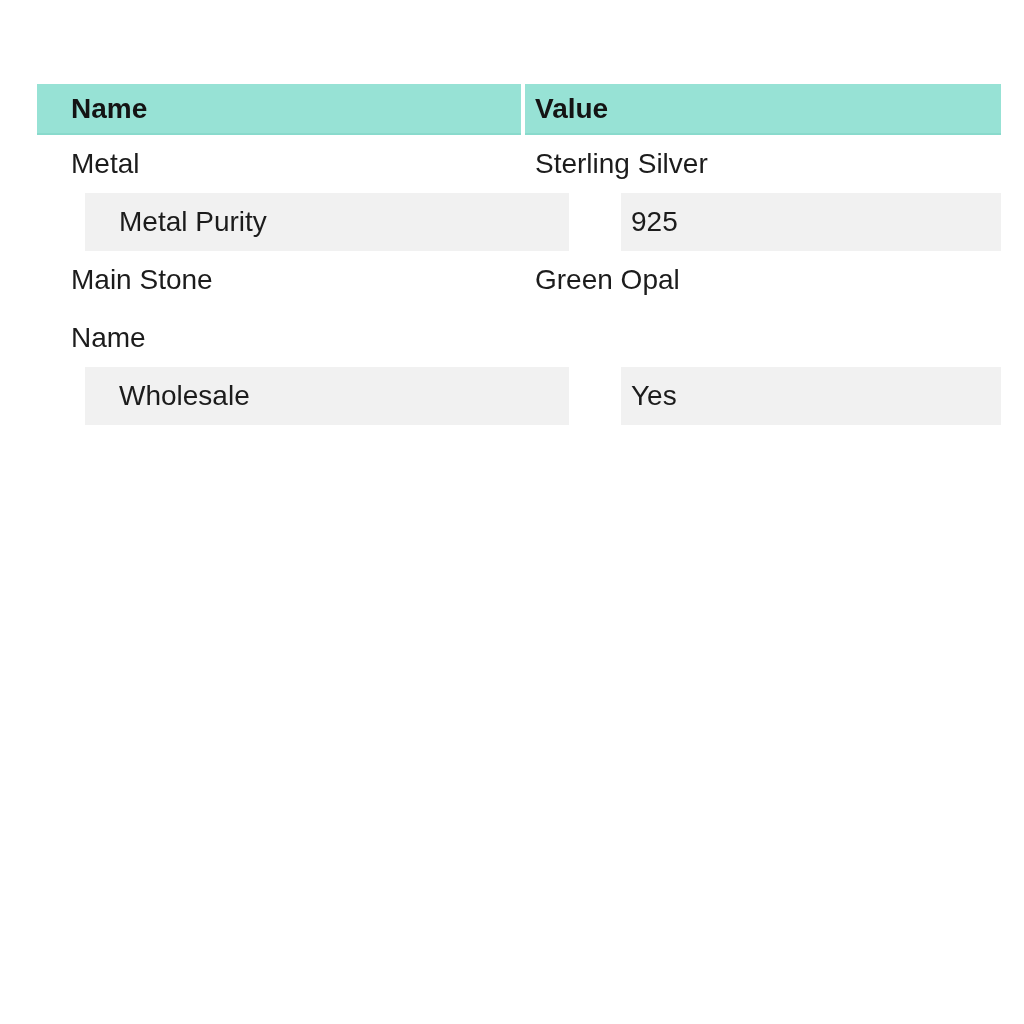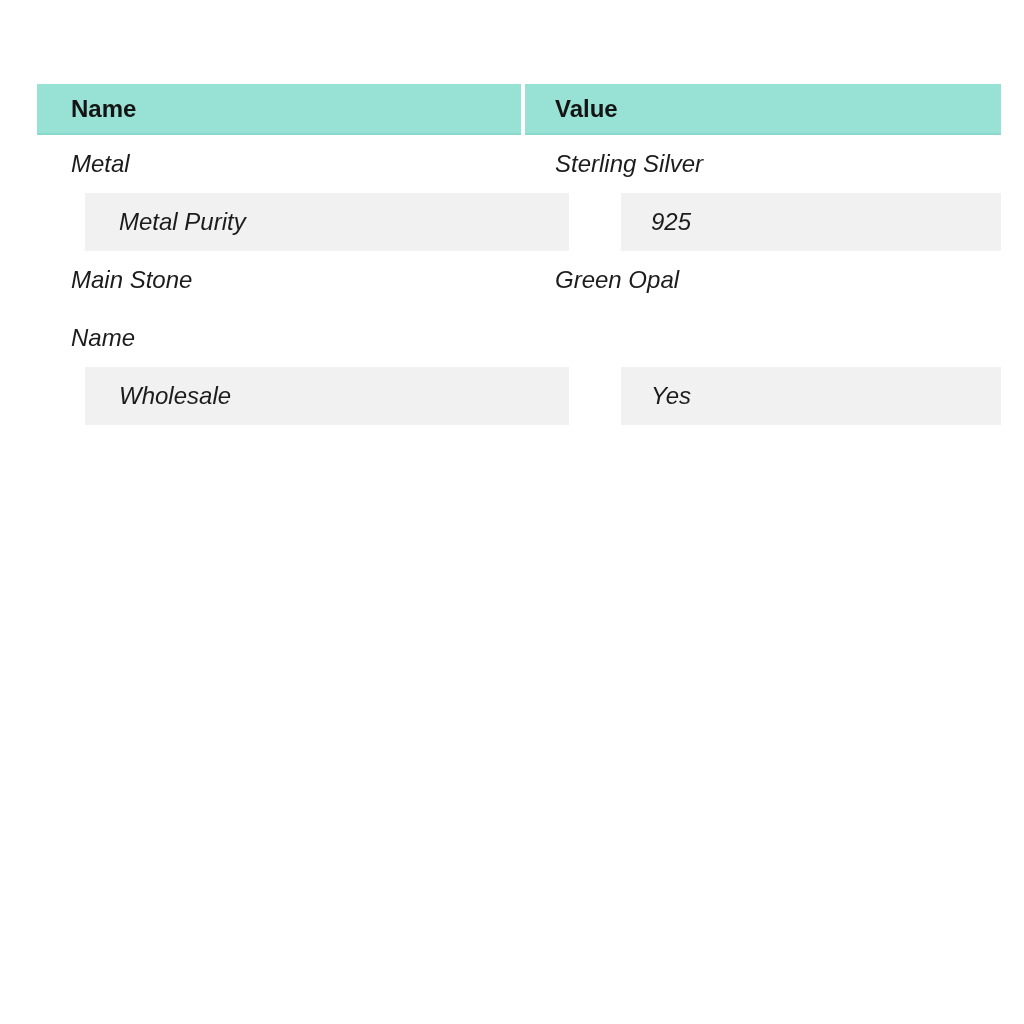--- a/index.html
+++ b/index.html
@@ -18,36 +18,36 @@
     width: 964px;
   }
   .row {
     display: flex;
     gap: 4px;
     align-items: stretch;
   }
   .cell {
     display: flex;
     align-items: center;
-    font-size: 24px;
+    font-size: 28px;
     color: #1c1c1c;
     box-sizing: border-box;
     overflow: hidden;
     white-space: nowrap;
   }
   .col-name  { flex: 0 0 484px; padding-left: 34px; }
-  .col-value { flex: 1 1 auto;  padding-left: 30px; text-align: center; }
+  .col-value { flex: 1 1 auto;  padding-left: 10px; text-align: center; }
   .header-row { height: 51px; }
   .header-row .cell {
     background: #97E2D5;
     border-bottom: 2px solid #89DACC;
     font-weight: 600;
     color: #141414;
   }
-  .body-row { height: 58px; font-style: italic; }
+  .body-row { height: 58px; }
   .body-row.alt .cell { background: #F1F1F1; margin-left: 48px; }
 </style>
 </head>
 <body>
 
 <div class="attr-table">
 
   <div class="row header-row">
     <div class="cell col-name">Name</div>
     <div class="cell col-value">Value</div>

